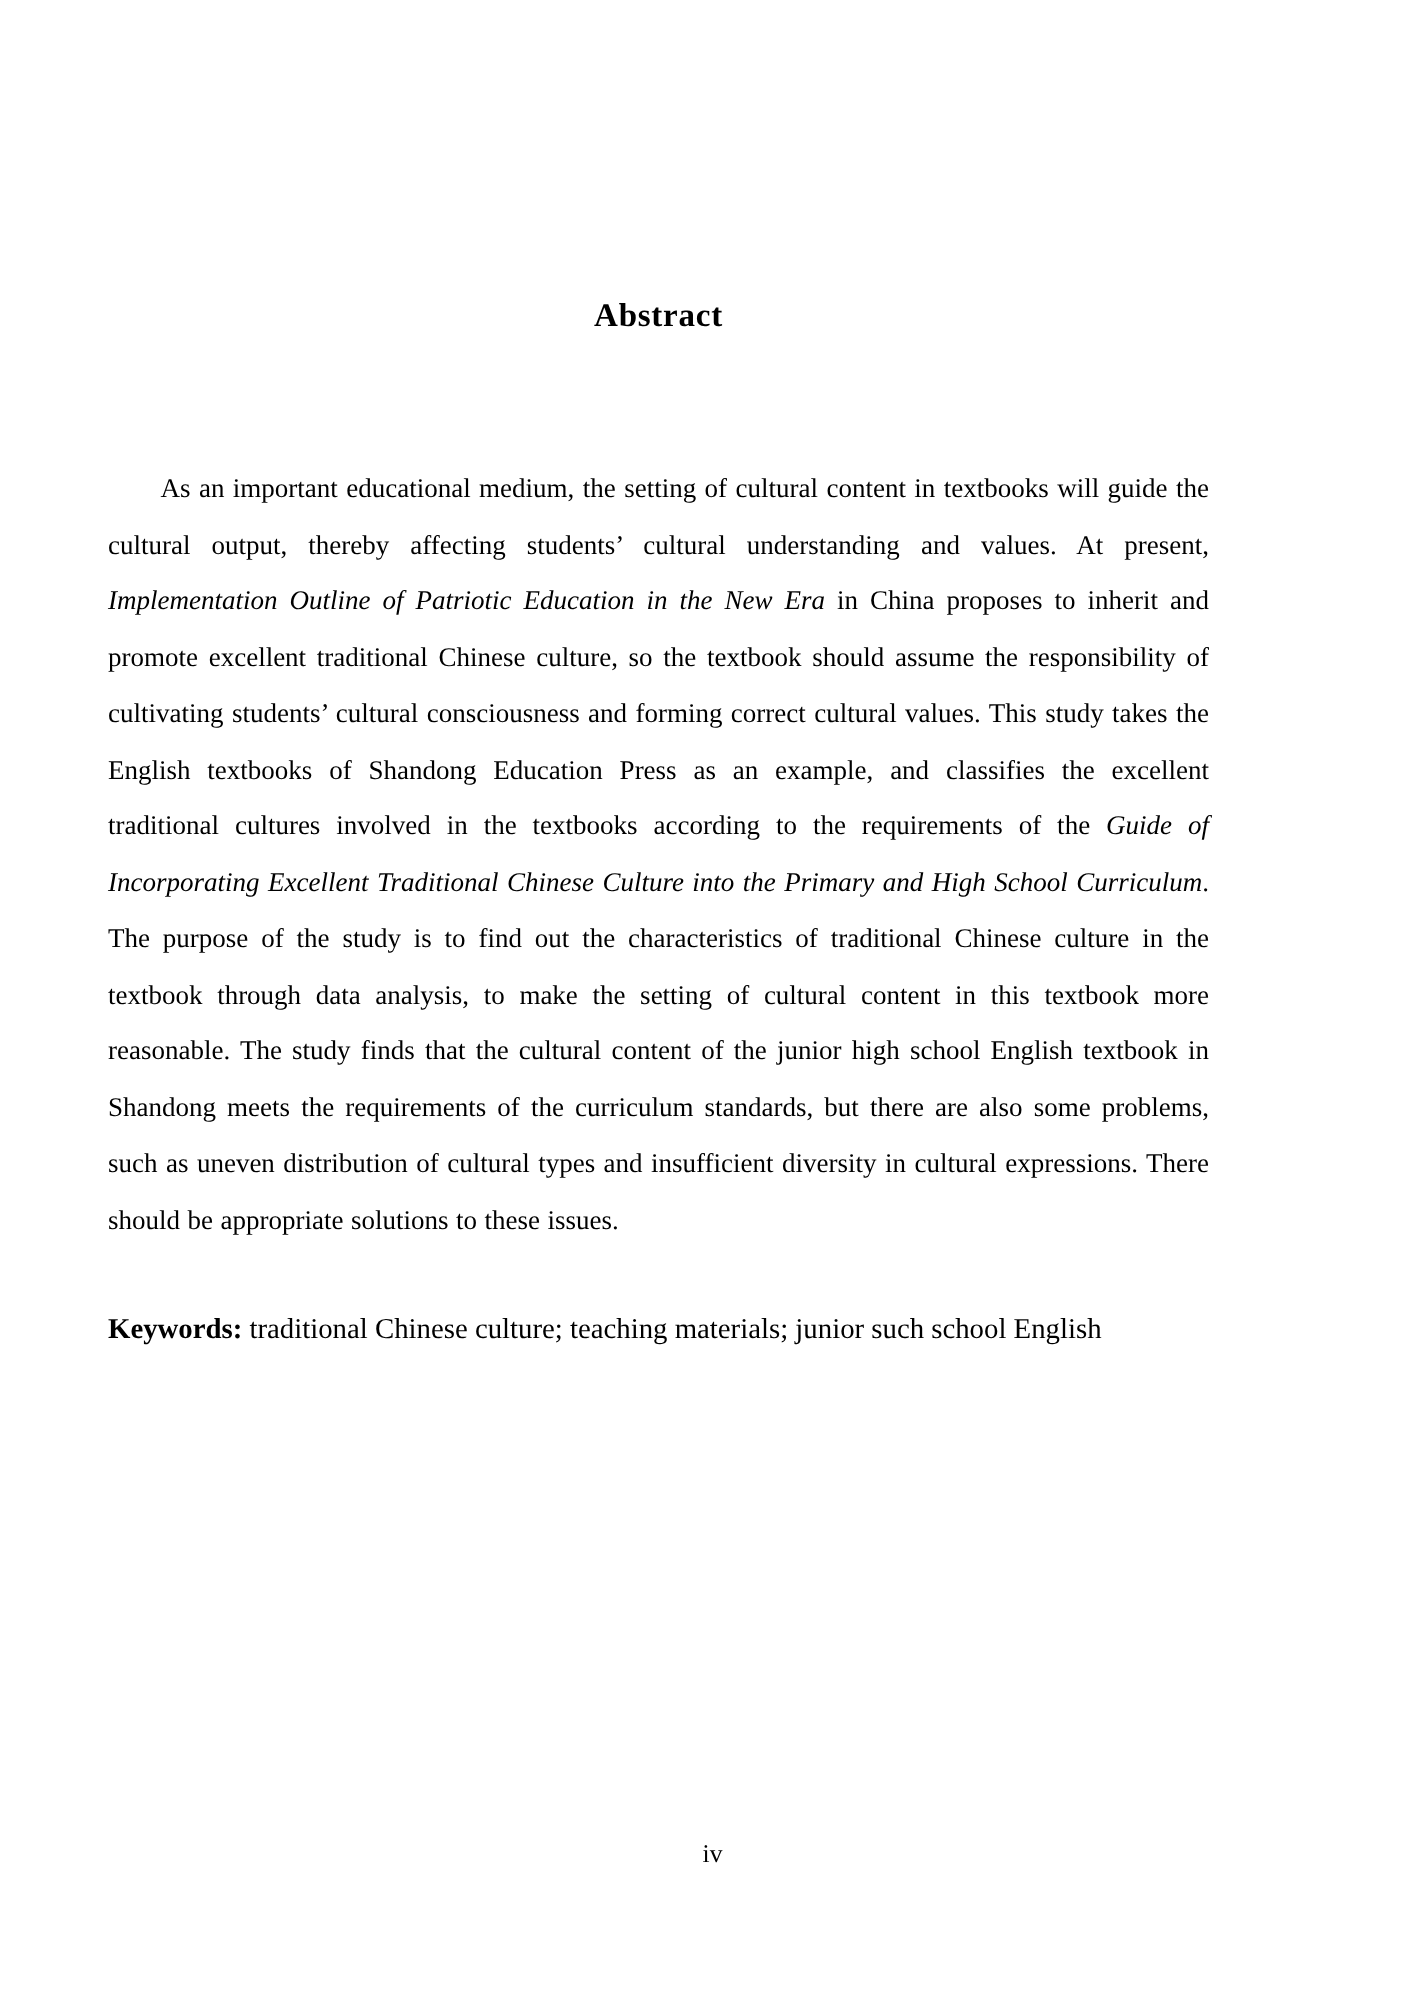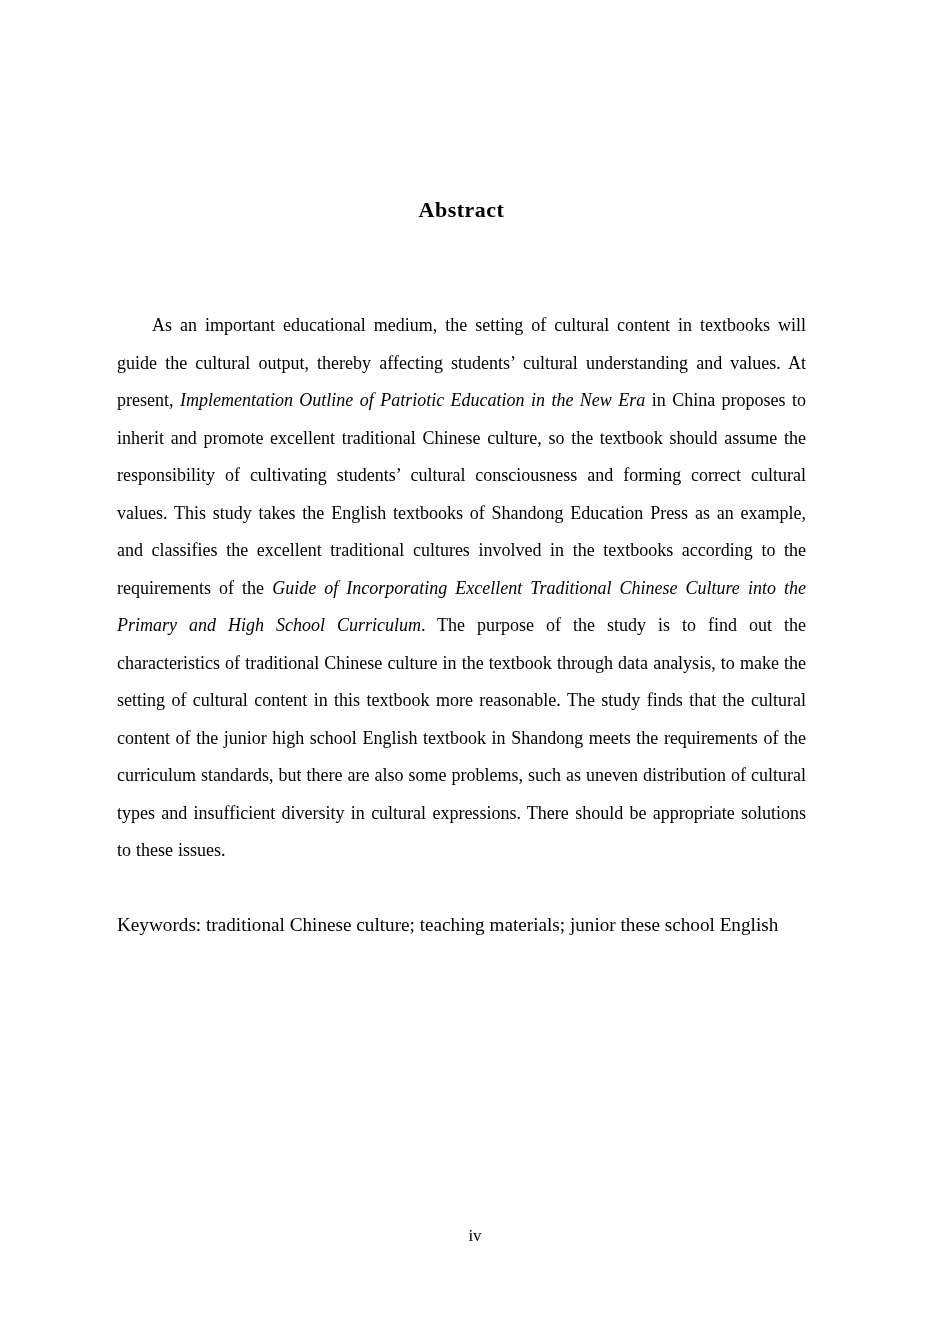--- a/index.html
+++ b/index.html
@@ -7,21 +7,21 @@
     padding: 0;
     background: #ffffff;
   }
   .page {
     position: relative;
     width: 950px;
     height: 1344px;
     margin: 0;
     background: #ffffff;
     box-sizing: border-box;
-    padding: 196px 144px 0 117px;
+    padding: 196px 144px 0 72px;
     font-family: "Liberation Serif", "DejaVu Serif", serif;
     color: #000000;
     overflow: hidden;
   }
   .title {
     margin: 0;
     text-align: center;
     font-size: 22px;
     line-height: 27px;
     font-weight: bold;
@@ -36,38 +36,38 @@
     word-spacing: 0.5px;
   }
   .run { font-style: normal; }
   .run.italic { font-style: italic; }
   .keywords {
     margin: 36px 0 0 0;
     font-size: 19.2px;
     line-height: 37.5px;
     text-align: left;
   }
-  .keywords .bold { font-weight: normal; text-align: center; }
+  .keywords .bold { font-weight: bold; text-align: center; }
   .page-footer {
     position: absolute;
     left: 0;
     right: 0;
     top: 1225px;
     text-align: center;
     font-size: 17px;
     line-height: 21px;
     color: #000000;
   }
 </style>
 </head>
 <body>
 
 <div class="page">
 
   <h1 class="title">Abstract</h1>
 
   <p class="body-text"><span class="run">As an important educational medium, the setting of cultural content in textbooks will guide the cultural output, thereby affecting students’ cultural understanding and values. At present, </span><span class="run italic">Implementation Outline of Patriotic Education in the New Era</span><span class="run"> in China proposes to inherit and promote excellent traditional Chinese culture, so the textbook should assume the responsibility of cultivating students’ cultural consciousness and forming correct cultural values. This study takes the English textbooks of Shandong Education Press as an example, and classifies the excellent traditional cultures involved in the textbooks according to the requirements of the </span><span class="run italic">Guide of Incorporating Excellent Traditional Chinese Culture into the Primary and High School Curriculum</span><span class="run">. The purpose of the study is to find out the characteristics of traditional Chinese culture in the textbook through data analysis, to make the setting of cultural content in this textbook more reasonable. The study finds that the cultural content of the junior high school English textbook in Shandong meets the requirements of the curriculum standards, but there are also some problems, such as uneven distribution of cultural types and insufficient diversity in cultural expressions. There should be appropriate solutions to these issues.</span></p>
 
-  <p class="keywords"><span class="bold">Keywords:</span><span> traditional Chinese culture; teaching materials; junior these school English</span></p>
+  <p class="keywords"><span class="bold">Keywords:</span><span> traditional Chinese culture; teaching materials; junior such school English</span></p>
 
   <div class="page-footer">iv</div>
 
 </div>
 
 </body></html>

